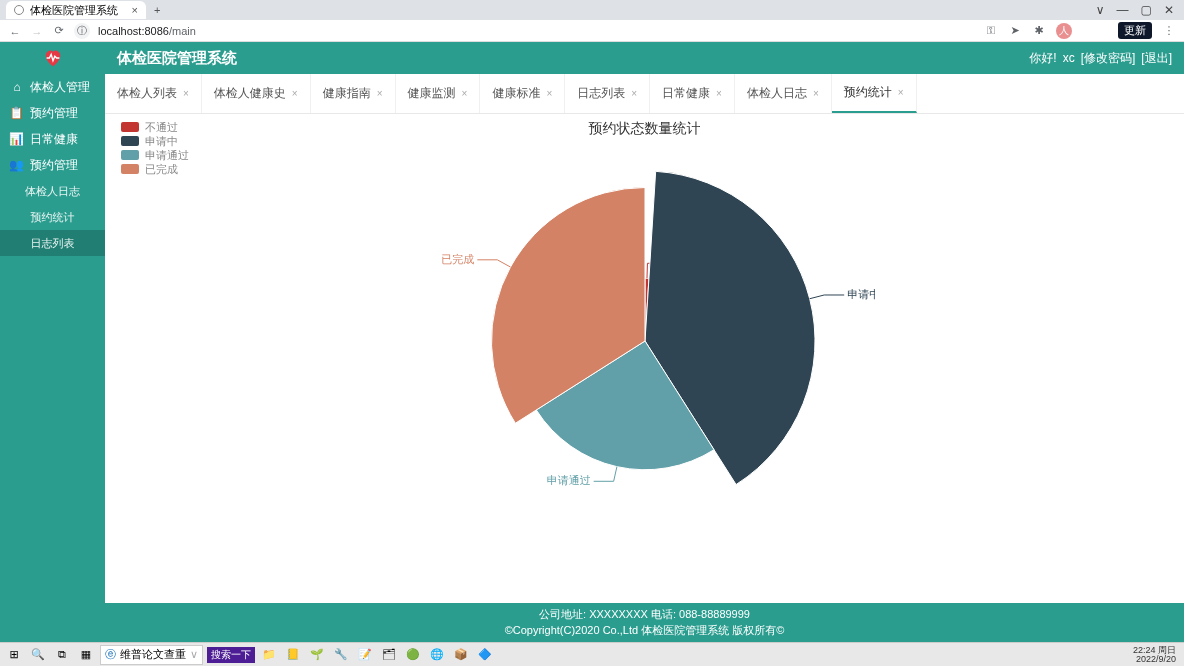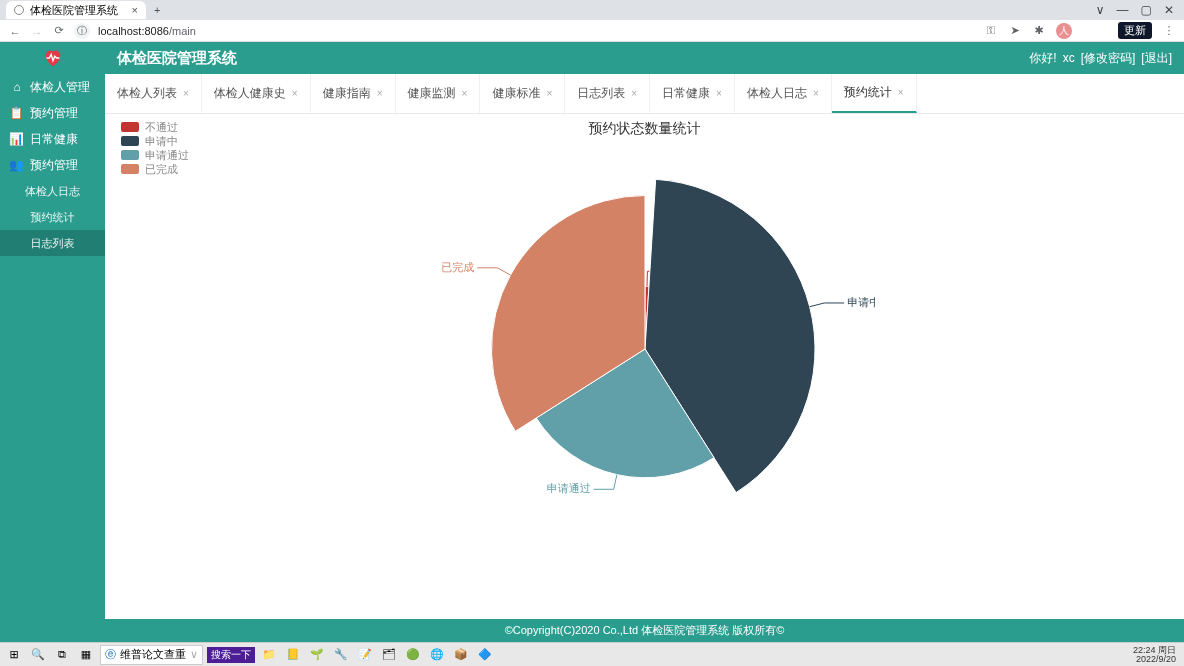--- a/index.html
+++ b/index.html
@@ -224,20 +224,21 @@
               <polyline points="201.91405767019518,315.64928309961374 198.64190904924703,330.28803452869494 178.64190904924703,330.28803452869494" fill="none" stroke="#61a0a8" stroke-width="1"></polyline>
               <text x="175.64190904924703" y="333.28803452869494" text-anchor="end" font-size="11" fill="#61a0a8">申请通过</text>
               <path d="M 230 190 L 100.3956634354407 272.24941302927596 A 153.5 153.5 0 0 1 229.99999999999997 36.5 Z" fill="#d48265" stroke="#fff" stroke-width="1"></path>
               <polyline points="95.48692461326695,116.0508110253867 82.342324412609,108.82450591386096 62.342324412609,108.82450591386096" fill="none" stroke="#d48265" stroke-width="1"></polyline>
               <text x="59.342324412609" y="111.82450591386096" text-anchor="end" font-size="11" fill="#d48265">已完成</text>
             </svg>
         </div>
       </div>
 
       <div class="footer">
+        <div>公司地址: XXXXXXXX 电话: 088-88889999</div>
         <div>©Copyright(C)2020 Co.,Ltd 体检医院管理系统 版权所有©</div>
       </div>
     </div>
   </div>
 </div>
 
 <div class="taskbar">
   <div class="tb-btn">⊞</div>
   <div class="tb-btn">🔍</div>
   <div class="tb-btn">⧉</div>

